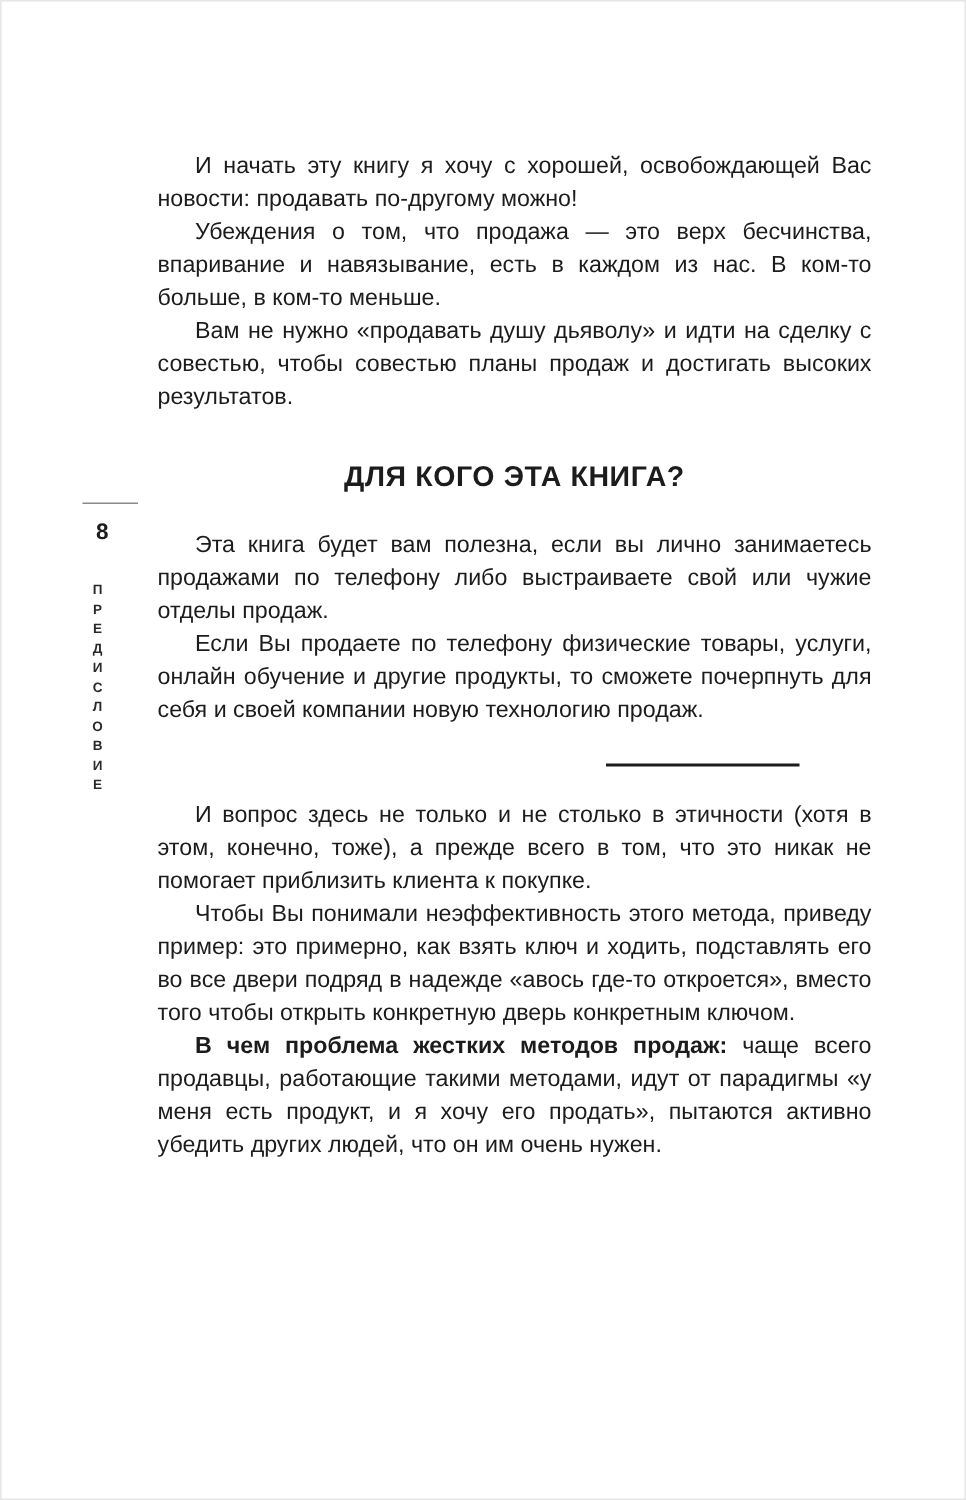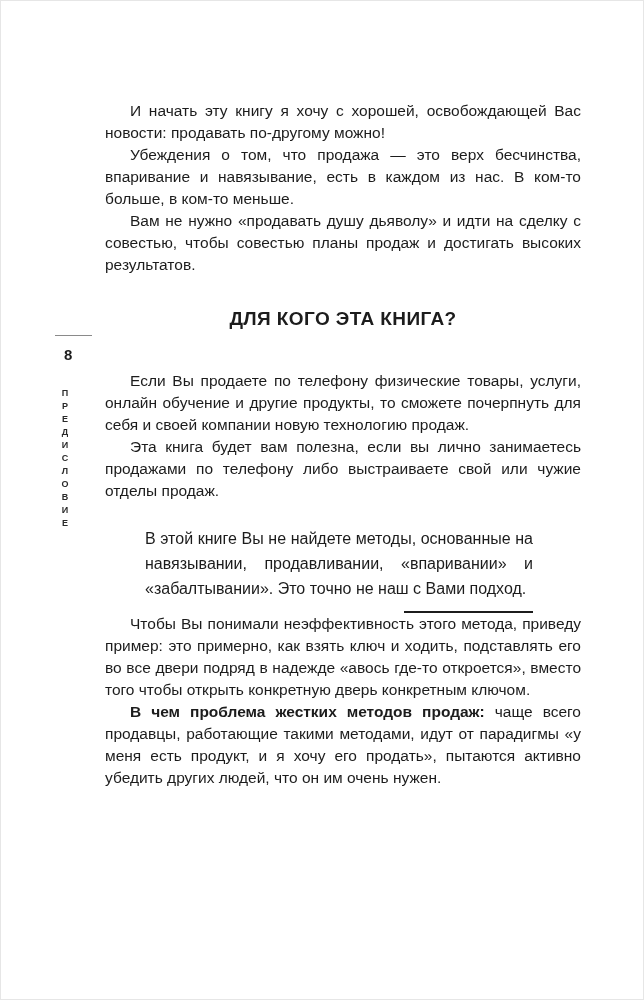--- a/index.html
+++ b/index.html
@@ -46,21 +46,21 @@
     width: 476px;
     font-size: 15.5px;
     line-height: 22px;
     text-align: justify;
   }
   .content p {
     margin: 0;
     text-indent: 25px;
   }
   .section-heading {
-    margin: 32px 0 40px 0;
+    margin: 32px 0 23px 0;
     font-size: 19px;
     font-weight: 700;
     letter-spacing: 0.4px;
     text-align: center;
     text-indent: 0;
   }
   .quote-block {
     margin: 24px 0 0 40px;
     width: 388px;
   }
@@ -89,27 +89,27 @@
   <div class="chapter-label">ПРЕДИСЛОВИЕ</div>
 
   <main class="content">
 
     <p>И начать эту книгу я хочу с хорошей, освобождающей Вас новости: продавать по-другому можно!</p>
     <p>Убеждения о том, что продажа — это верх бесчинства, впаривание и навязывание, есть в каждом из нас. В ком-то больше, в ком-то меньше.</p>
     <p>Вам не нужно «продавать душу дьяволу» и идти на сделку с совестью, чтобы совестью планы продаж и достигать высоких результатов.</p>
 
     <h2 class="section-heading">ДЛЯ КОГО ЭТА КНИГА?</h2>
 
+    <p>Эта книга будет вам полезна, если вы лично занимаетесь продажами по телефону либо выстраиваете свой или чужие отделы продаж.</p>
     <p>Если Вы продаете по телефону физические товары, услуги, онлайн обучение и другие продукты, то сможете почерпнуть для себя и своей компании новую технологию продаж.</p>
-    <p>Эта книга будет вам полезна, если вы лично занимаетесь продажами по телефону либо выстраиваете свой или чужие отделы продаж.</p>
 
     <div class="quote-block">
-      <p>В этой книге Вы не найдете методы, основанные на навязывании, продавливании, «впаривании» и «забалтывании». Это точно не наш с Вами подход.</p>
       <div class="quote-rule"></div>
     </div>
 
+    <p class="after-quote">И вопрос здесь не только и не столько в этичности (хотя в этом, конечно, тоже), а прежде всего в том, что это никак не помогает приблизить клиента к покупке.</p>
 
     <p>Чтобы Вы понимали неэффективность этого метода, приведу пример: это примерно, как взять ключ и ходить, подставлять его во все двери подряд в надежде «авось где-то откроется», вместо того чтобы открыть конкретную дверь конкретным ключом.</p>
 
     <p><span class="lead-bold">В чем проблема жестких методов продаж:</span><span> чаще всего продавцы, работающие такими методами, идут от парадигмы «у меня есть продукт, и я хочу его продать», пытаются активно убедить других людей, что он им очень нужен.</span></p>
 
   </main>
 </div>
 
 </body></html>

